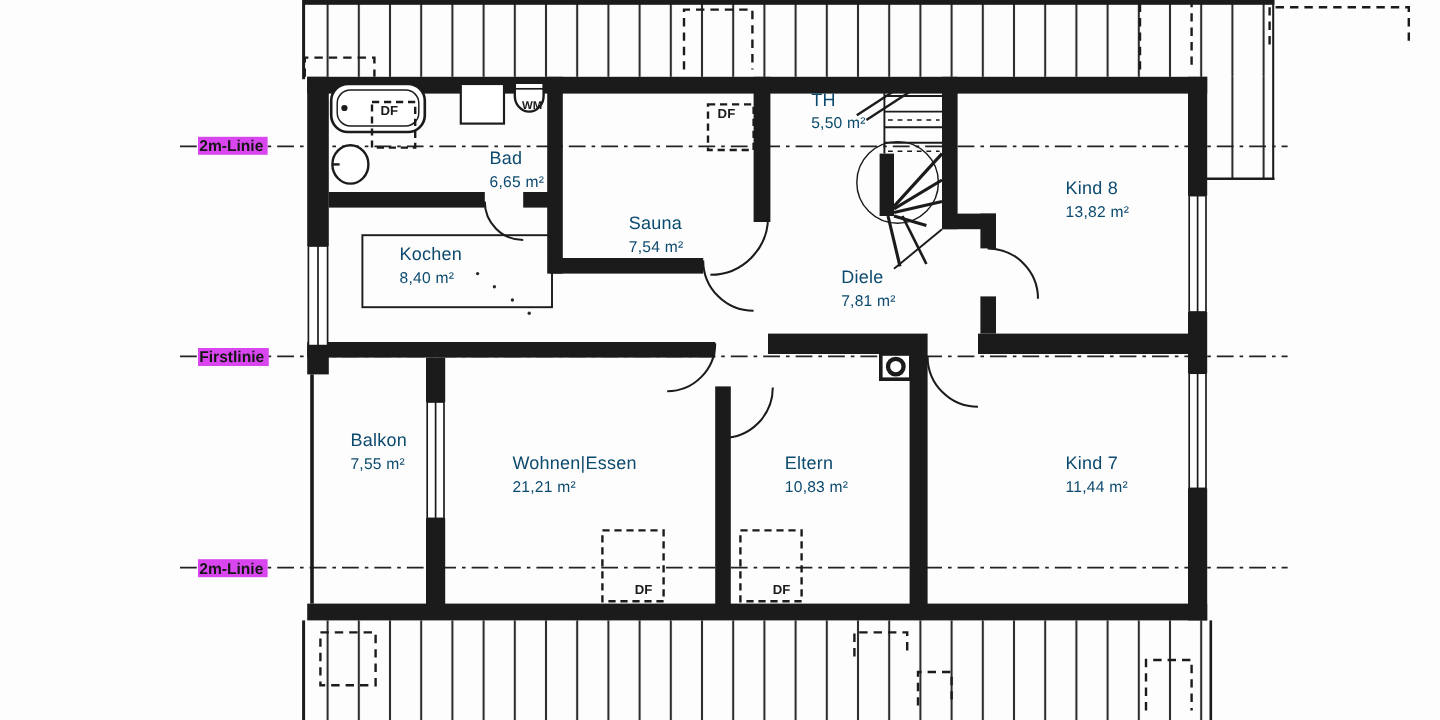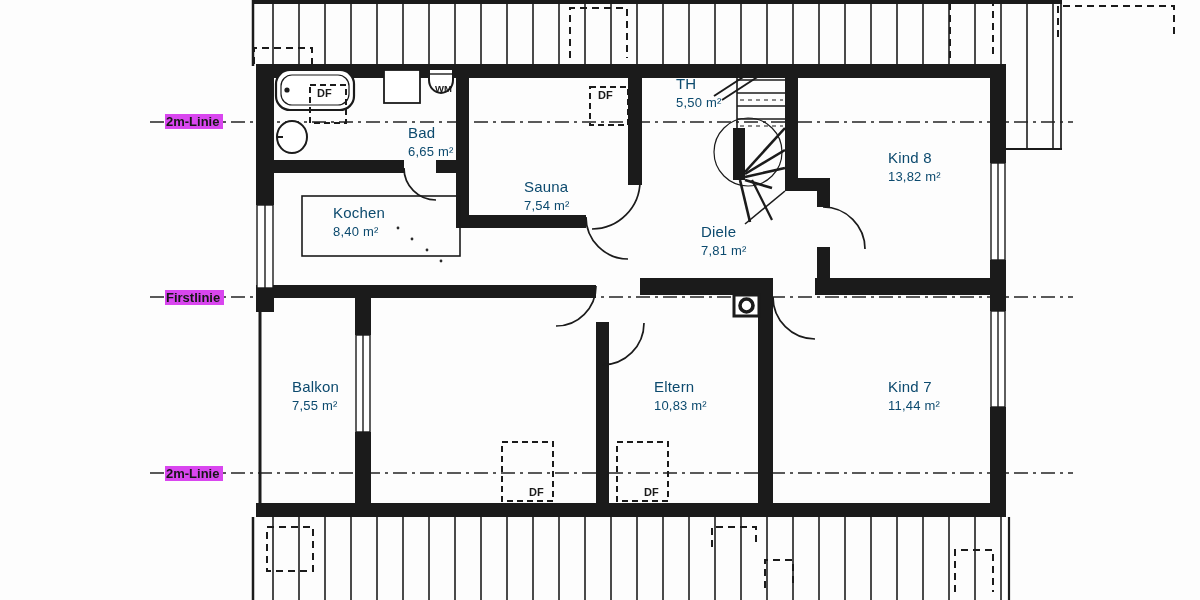--- a/index.html
+++ b/index.html
@@ -187,23 +187,27 @@
     <div class="rarea">5,50 m²</div>
   </div>
   <div class="room-label" style="left:701px;top:198px;margin-top:24px;">
     <div class="rname">Diele</div>
     <div class="rarea">7,81 m²</div>
   </div>
   <div class="room-label" style="left:888px;top:148px;">
     <div class="rname">Kind 8</div>
     <div class="rarea">13,82 m²</div>
   </div>
-  <div class="room-label" style="left:292px;top:377px;">
+  <div class="room-label" style="left:292px;top:358px;">
     <div class="rname">Balkon</div>
     <div class="rarea">7,55 m²</div>
+  </div>
+  <div class="room-label" style="left:427px;top:377px;">
+    <div class="rname">Wohnen|Essen</div>
+    <div class="rarea">21,21 m²</div>
   </div>
   <div class="room-label" style="left:654px;top:377px;">
     <div class="rname">Eltern</div>
     <div class="rarea">10,83 m²</div>
   </div>
   <div class="room-label" style="left:888px;top:377px;">
     <div class="rname">Kind 7</div>
     <div class="rarea">11,44 m²</div>
   </div>
 

